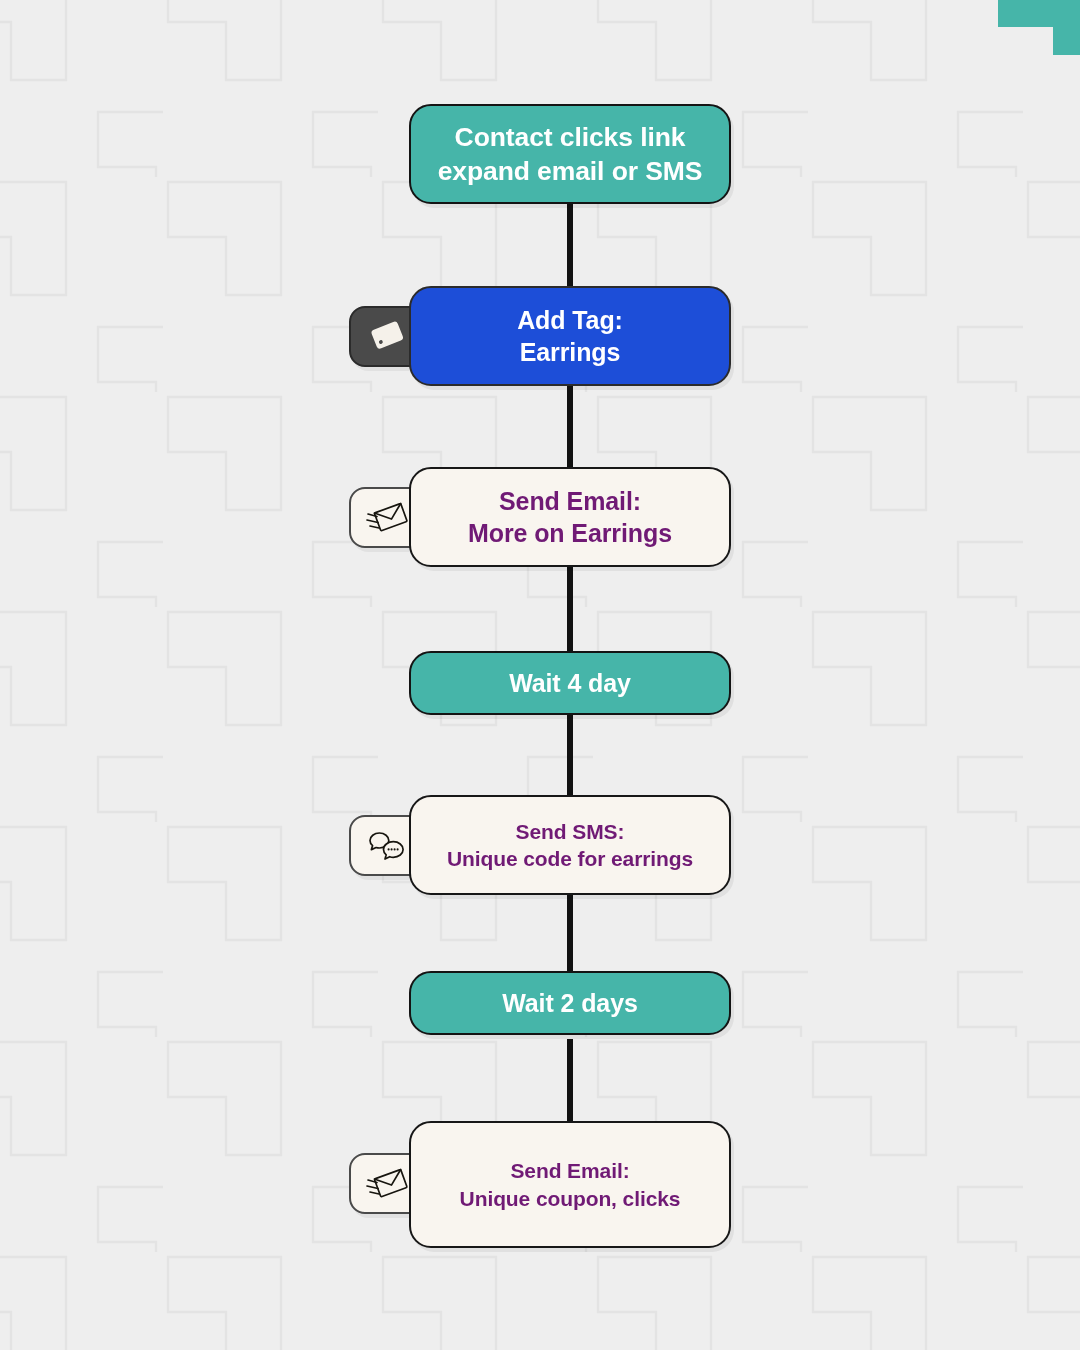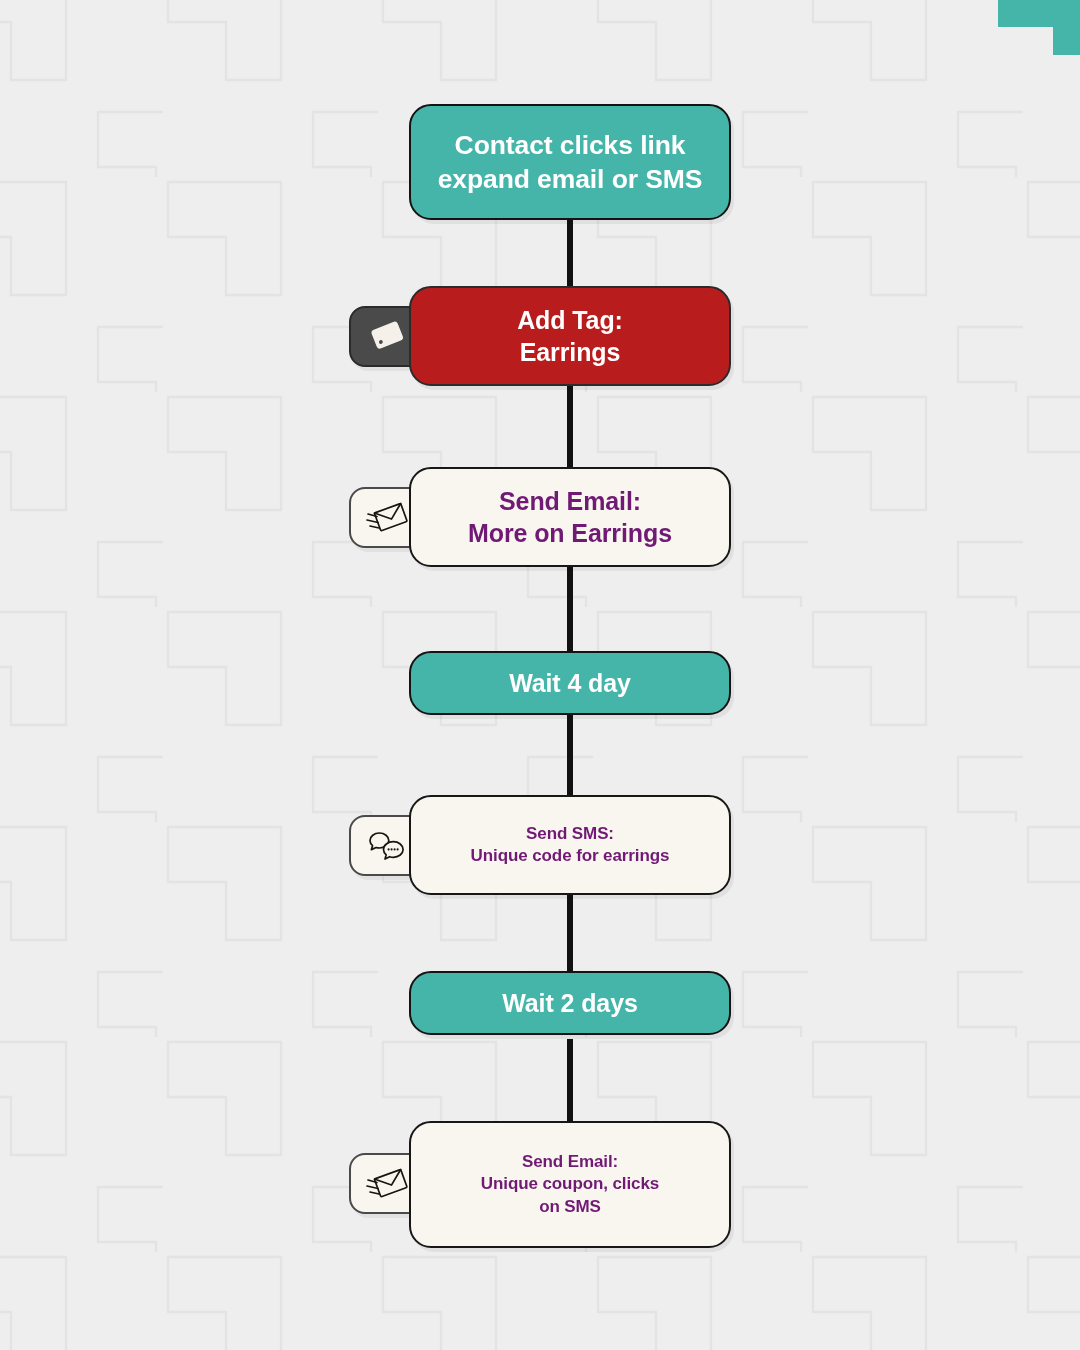--- a/index.html
+++ b/index.html
@@ -72,33 +72,33 @@
     line-height: 1.30;
     letter-spacing: -0.1px;
     padding: 0 12px;
   }
 
   .node.teal {
     background: #46b5a9;
     color: #ffffff;
   }
   .node.dark {
-    background: #b91c1c;
+    background: #1d4ed8;
     color: #ffffff;
     border-color: #2b2b2b;
   }
   .node.cream {
     background: #f9f5ef;
     color: #701a75;
     border-color: #171717;
   }
 
   .node.size-lg .node-text { font-size: 26.5px; }
   .node.size-md .node-text { font-size: 25px; }
-  .node.size-sm .node-text { font-size: 17px; }
+  .node.size-sm .node-text { font-size: 21px; }
 
   
   .icon-badge {
     position: absolute;
     left: 349px;
     width: 78px;
     height: 61px;
     box-sizing: border-box;
     border: 2.5px solid #3d3d3d;
     border-radius: 16px;
@@ -140,21 +140,21 @@
     <path d="M 0 0 L 82 0 L 82 55 L 55 55 L 55 27 L 0 27 Z" fill="#46b5a9"></path>
   </svg>
 
   <div class="spine" style="top:203px;height:85px;"></div>
   <div class="spine" style="top:385px;height:84px;"></div>
   <div class="spine" style="top:566px;height:87px;"></div>
   <div class="spine" style="top:714px;height:83px;"></div>
   <div class="spine" style="top:894px;height:84px;"></div>
   <div class="spine" style="top:1039px;height:84px;"></div>
 
-  <div class="node teal size-lg" style="top:104px;height:116px;">
+  <div class="node teal size-lg" style="top:104px;height:100px;">
     <div class="node-text">
       <div>Contact clicks link</div>
       <div>expand email or SMS</div>
     </div>
   </div>
 
   <div class="icon-badge dark" style="top:306px;">
     <svg width="42" height="34" viewBox="0 0 42 34" aria-hidden="true">
       <g transform="rotate(-22 21 17)">
         <rect x="7" y="5" width="28" height="20" rx="3.5" ry="3.5" fill="#f5f1ea"></rect>
@@ -232,17 +232,16 @@
         <path d="M 4 14 L 13 16.5"></path>
         <path d="M 3 20 L 14 22.5"></path>
         <path d="M 6 26 L 15 28"></path>
       </g>
     </svg>
   </div>
   <div class="node cream size-sm" style="top:1121px;height:127px;">
     <div class="node-text">
       <div>Send Email:</div>
       <div>Unique coupon, clicks</div>
-      <div>on SMS</div>
     </div>
   </div>
 
 </div>
 
 </body></html>

